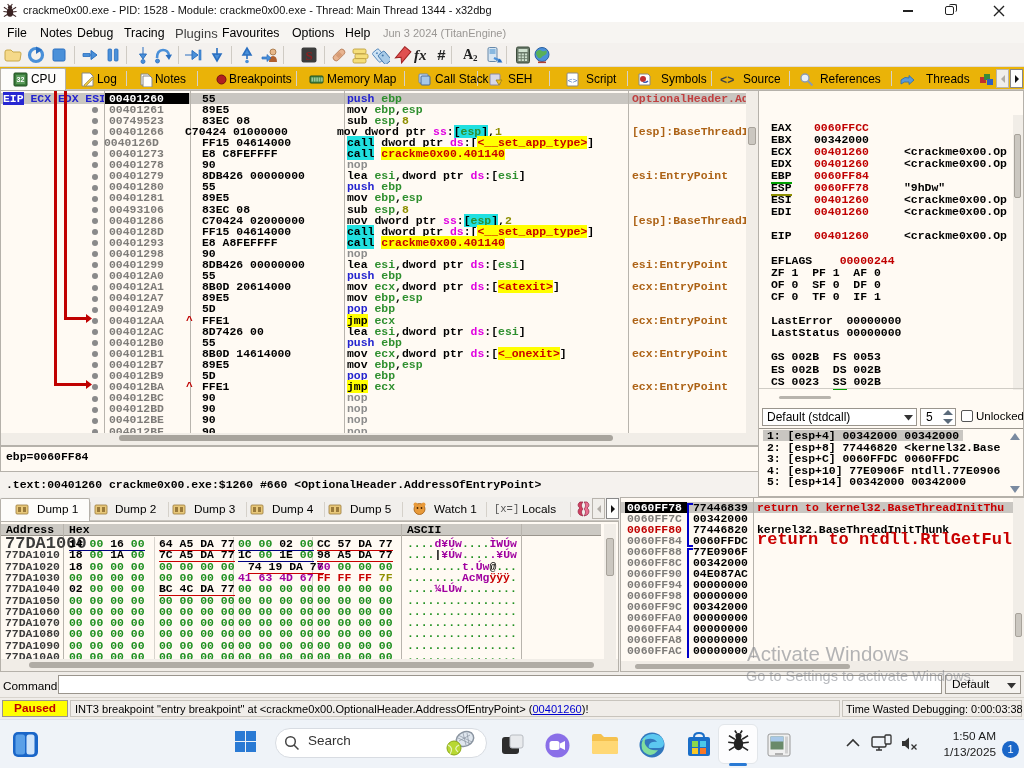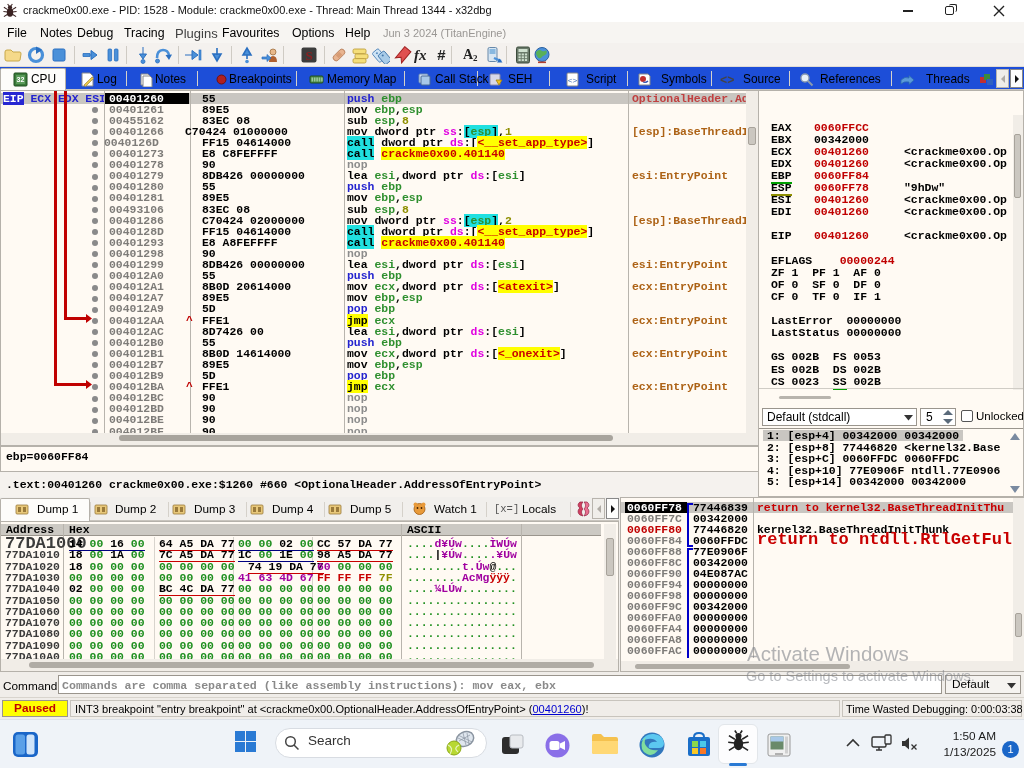--- a/index.html
+++ b/index.html
@@ -150,21 +150,21 @@
         <rect x="7.7" y="13.1" width="2.2" height="1.9"></rect>
         <rect x="10.9" y="13.1" width="2.2" height="1.9"></rect>
       </g>
     </svg>
 <svg class="abs" style="left:533px;top:3px" width="18" height="18" viewBox="0 0 18 18">
       <circle cx="9" cy="8.5" r="7" fill="#4a90d9" stroke="#2a60a0" stroke-width="1"></circle>
       <path d="M4 5 Q7 3 9 5 Q12 6 13 4 Q15 7 12 9 Q9 10 8 12 Q5 13 4 10 Q2 7 4 5Z" fill="#58b058"></path>
       <rect x="5" y="15.5" width="8" height="1.6" fill="#b04030"></rect>
     </svg>
 </div>
-<div class="abs" style="left:0;top:67px;width:1024px;height:23px;background:#1d4ed8;border-bottom:1px solid #c8c4bd">
+<div class="abs" style="left:0;top:67px;width:1024px;height:23px;background:#eab308;border-bottom:1px solid #c8c4bd">
 <div class="abs" style="left:0;top:1px;width:66px;height:22px;background:#fdfcfa;border:1px solid #b5b1aa;border-bottom:none;border-radius:2px 2px 0 0"></div>
 <div class="abs" style="left:126px;top:4px;width:1px;height:15px;background:#d5d1ca"></div>
 <div class="abs" style="left:197px;top:4px;width:1px;height:15px;background:#d5d1ca"></div>
 <div class="abs" style="left:296px;top:4px;width:1px;height:15px;background:#d5d1ca"></div>
 <div class="abs" style="left:404px;top:4px;width:1px;height:15px;background:#d5d1ca"></div>
 <div class="abs" style="left:477px;top:4px;width:1px;height:15px;background:#d5d1ca"></div>
 <div class="abs" style="left:549px;top:4px;width:1px;height:15px;background:#d5d1ca"></div>
 <div class="abs" style="left:627px;top:4px;width:1px;height:15px;background:#d5d1ca"></div>
 <div class="abs" style="left:711px;top:4px;width:1px;height:15px;background:#d5d1ca"></div>
 <div class="abs" style="left:789px;top:4px;width:1px;height:15px;background:#d5d1ca"></div>
@@ -300,28 +300,28 @@
 <div class="abs" style="left:91px;top:337.8px;width:6px;height:6px;border-radius:50%;background:#8a8a8a"></div>
 <div class="abs" style="left:91px;top:348.9px;width:6px;height:6px;border-radius:50%;background:#8a8a8a"></div>
 <div class="abs mono" style="left:108px;top:1.5px;font-size:11.45px;line-height:11.1px"><span style="color:#fff">00401260</span></div>
 
 <div class="abs mono" style="left:201px;top:1.5px;font-size:11.45px;line-height:11.1px;color:#000">55</div>
 <div class="abs mono" style="left:346px;top:1.5px;font-size:11.45px;line-height:11.1px;color:#000"><span class="kb">push</span> <span class="kg">ebp</span></div>
 <div class="abs mono" style="left:108px;top:12.6px;font-size:11.45px;line-height:11.1px"><span class="gray">00401261</span></div>
 
 <div class="abs mono" style="left:201px;top:12.6px;font-size:11.45px;line-height:11.1px;color:#000">89E5</div>
 <div class="abs mono" style="left:346px;top:12.6px;font-size:11.45px;line-height:11.1px;color:#000">mov <span class="kg">ebp</span>,<span class="kg">esp</span></div>
-<div class="abs mono" style="left:108px;top:23.7px;font-size:11.45px;line-height:11.1px"><span class="gray">00455162</span></div>
+<div class="abs mono" style="left:108px;top:23.7px;font-size:11.45px;line-height:11.1px"><span class="gray">00749523</span></div>
 
 <div class="abs mono" style="left:201px;top:23.7px;font-size:11.45px;line-height:11.1px;color:#000">83EC 08</div>
 <div class="abs mono" style="left:346px;top:23.7px;font-size:11.45px;line-height:11.1px;color:#000">sub <span class="kg">esp</span>,<span class="ko">8</span></div>
 <div class="abs mono" style="left:108px;top:34.8px;font-size:11.45px;line-height:11.1px"><span class="gray">00401266</span></div>
 
 <div class="abs mono" style="left:184px;top:34.8px;font-size:11.45px;line-height:11.1px;color:#000">C70424 01000000</div>
-<div class="abs mono" style="left:346px;top:34.8px;font-size:11.45px;line-height:11.1px;color:#000">mov dword ptr <span class="km">ss</span>:<span class="kc">[<span class="kg">esp</span>]</span>,<span class="ko">1</span></div>
+<div class="abs mono" style="left:336px;top:34.8px;font-size:11.45px;line-height:11.1px;color:#000">mov dword ptr <span class="km">ss</span>:<span class="kc">[<span class="kg">esp</span>]</span>,<span class="ko">1</span></div>
 <div class="abs mono" style="left:631px;top:34.8px;font-size:11.45px;line-height:11.1px;color:#ad6215">[esp]:BaseThreadI</div>
 <div class="abs mono" style="left:103px;top:45.9px;font-size:11.45px;line-height:11.1px"><span class="gray">0040126D</span></div>
 
 <div class="abs mono" style="left:201px;top:45.9px;font-size:11.45px;line-height:11.1px;color:#000">FF15 04614000</div>
 <div class="abs mono" style="left:346px;top:45.9px;font-size:11.45px;line-height:11.1px;color:#000"><span class="kc">call</span> dword ptr <span class="km">ds</span>:[<span class="ky">&lt;__set_app_type&gt;</span>]</div>
 <div class="abs mono" style="left:108px;top:57.0px;font-size:11.45px;line-height:11.1px"><span class="gray">00401273</span></div>
 
 <div class="abs mono" style="left:201px;top:57.0px;font-size:11.45px;line-height:11.1px;color:#000">E8 C8FEFFFF</div>
 <div class="abs mono" style="left:346px;top:57.0px;font-size:11.45px;line-height:11.1px;color:#000"><span class="kc">call</span> <span class="ky">crackme0x00.401140</span></div>
 <div class="abs mono" style="left:108px;top:68.1px;font-size:11.45px;line-height:11.1px"><span class="gray">00401278</span></div>
@@ -690,21 +690,20 @@
 <div class="abs" style="left:66px;top:50.0px;width:6px;height:2.4px;background:#0000c8"></div>
 <div class="abs" style="left:132px;top:0;width:1px;height:160px;background:#b8b4ad"></div>
 <div class="abs" style="left:392px;top:0;width:11px;height:163px;background:#f1ede7"></div>
 <div class="abs" style="left:394px;top:115px;width:7px;height:24px;background:#cbc7c0;border:1px solid #a8a39b;border-radius:2px"></div>
 <div class="abs" style="left:0;top:163px;width:404px;height:11px;background:#f1ede7"></div>
 <div class="abs" style="left:14px;top:166px;width:215px;height:5px;background:#b0aca5;border-radius:3px"></div>
 </div>
 <div class="abs" style="left:0;top:672px;width:1024px;height:25px;background:#f0ede9">
 <div class="abs" style="left:3px;top:7px;font-size:11.8px;color:#000">Command:</div>
 <div class="abs" style="left:58px;top:3px;width:884px;height:19px;background:#fff;border:1px solid #9a958d"></div>
-<div class="abs mono" style="left:62px;top:7px;font-size:11.6px;color:#8a8a8a;font-weight:bold">Commands are comma separated (like assembly instructions): mov eax, ebx</div>
 <div class="abs" style="left:945px;top:3px;width:76px;height:19px;background:#f5f3f0;border:1px solid #9a958d;font-size:11.8px;line-height:17px;padding-left:6px">Default<svg class="abs" style="right:4px;top:7px" width="9" height="6">
         <path d="M0 0 L9 0 L4.5 5.5 Z" fill="#333"></path>
       </svg></div>
 </div>
 <div class="abs" style="left:747px;top:642px;font-size:20.5px;color:rgba(128,132,138,0.6);font-family:'Liberation Sans',sans-serif">Activate Windows</div>
 <div class="abs" style="left:746px;top:668px;font-size:14.5px;color:rgba(128,132,138,0.55)">Go to Settings to activate Windows.</div>
 <div class="abs" style="left:0;top:697px;width:1024px;height:22px;background:#f0ede9;border-top:1px solid #d8d4cd">
 <div class="abs" style="left:2px;top:2px;width:66px;height:17px;background:#ffff00;border:1px solid #9a958d;text-align:center;font-size:11.8px;line-height:15px;color:#c00000;font-weight:bold">Paused</div>
 <div class="abs" style="left:70px;top:2px;width:770px;height:17px;border:1px solid #c8c4bd"></div>
 <div class="abs" style="left:75px;top:5px;font-size:11.1px;color:#000">INT3 breakpoint "entry breakpoint" at &lt;crackme0x00.OptionalHeader.AddressOfEntryPoint&gt; (<span style="color:#0000d0;text-decoration:underline">00401260</span>)!</div>

